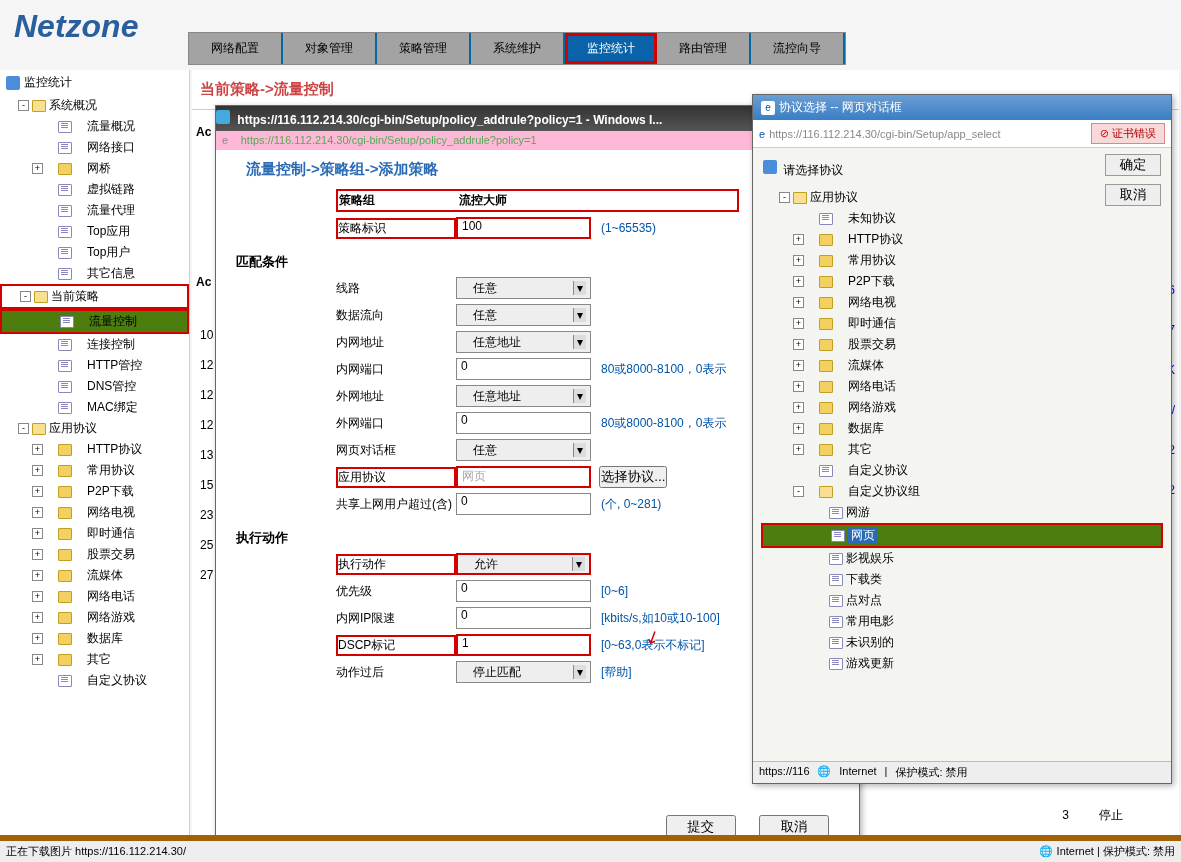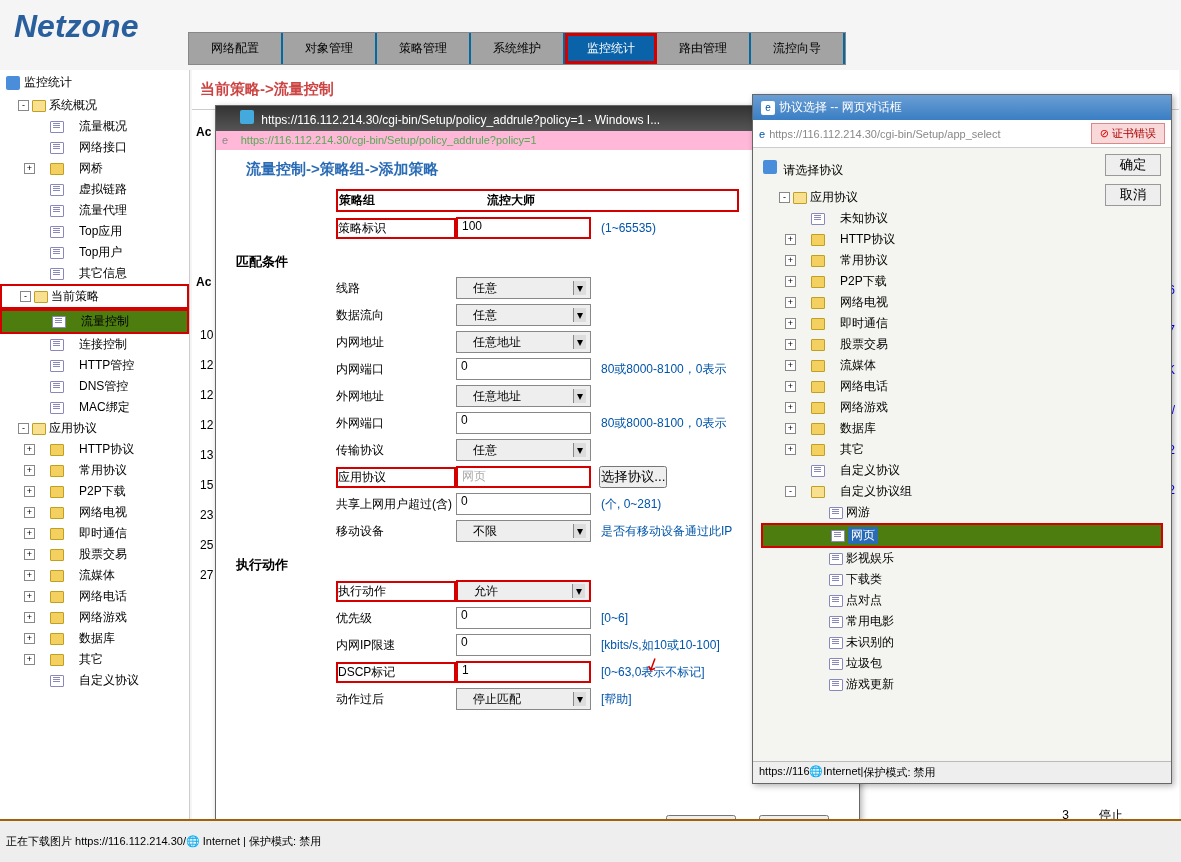--- a/index.html
+++ b/index.html
@@ -14,66 +14,66 @@
 
 .sidebar { position: absolute; top: 70px; left: 0; width: 190px; height: 780px; background: #fff; border-right: 1px solid #ccc; overflow: hidden; }
 .sidebar .root { padding: 4px 6px; font-size: 12px; }
 .tree-item { padding: 2px 0 2px 4px; white-space: nowrap; display: flex; align-items: center; }
 .tree-item .tgl { display:inline-block; width:11px; height:11px; border:1px solid #888; text-align:center; line-height:9px; font-size:9px; margin-right:3px; background:#fff; }
 .tree-item .ico { display:inline-block; width:14px; height:12px; margin-right:3px; }
 .ico.folder { background:#f4d060; border:1px solid #c0a020; border-radius:1px; }
 .ico.folder.open { background:#f8e090; }
 .ico.page { background:#fff; border:1px solid #88b; border-radius:1px; position:relative; }
 .ico.page::after{content:"";position:absolute;top:1px;left:2px;width:7px;height:1px;background:#88b;box-shadow:0 2px #88b,0 4px #88b;}
-.tree-item.l1{padding-left:18px;} .tree-item.l2{padding-left:24px;gap:12px;} .tree-item.l3{padding-left:54px;}
+.tree-item.l1{padding-left:18px;} .tree-item.l2{padding-left:32px;gap:12px;} .tree-item.l3{padding-left:54px;}
 .tree-hl { border:2px solid #d40000; }
 .tree-sel { background:#4d7c0f; }
 
 .main { position: absolute; top: 70px; left: 192px; width: 987px; height: 780px; background: #fff; }
 .breadcrumb { padding: 10px 8px; color: #c44; font-size: 15px; font-weight:bold; border-bottom:1px solid #ccc;}
 .ac { position:absolute; left:4px; top:55px; font-weight:bold;}
 .ac2 { position:absolute; left:4px; top:205px; font-weight:bold;}
 .seq { position:absolute; left:8px; top:250px; font-size:12px; line-height:30px;}
 .rcol { position:absolute; right:4px; top:205px; font-size:12px; color:#00f; text-align:right; line-height:30px;}
 
 
 .dlg1 { position:absolute; top:105px; left:215px; width:645px; height:745px; background:#fff; border:1px solid #666; box-shadow:2px 2px 6px rgba(0,0,0,.3);}
-.dlg1 .titlebar{background:linear-gradient(#333,#555);color:#fff;padding:4px 24px;font-size:12px;}
+.dlg1 .titlebar{background:linear-gradient(#333,#555);color:#fff;padding:4px 0;font-size:12px;font-weight:bold;}
 .dlg1 .addr{background:#ffb8d8;padding:3px 6px;color:#5a5;font-family:monospace;font-size:11px;}
 .dlg1 .bc2{padding:10px 30px;color:#2a6bb5;font-size:15px;font-weight:bold;}
 .dlg1 .run{position:absolute;top:64px;right:12px;color:#c44;}
 .dlg1 .form{padding:0 120px 0 120px;}
 .frow{display:flex;align-items:center;margin:5px 0;}
 .frow label{width:120px;font-size:12px;}
 .frow .ctrl{width:135px;height:22px;border:1px solid #888;background:#fff;padding:0 4px;font-size:12px;}
 .frow .sel{background:#eee;display:flex;align-items:center;justify-content:space-between;padding-left:16px;}
 .frow .sel::after{content:"▾";padding:0 3px;background:#ddd;border-left:1px solid #888;}
 .frow .hint{margin-left:10px;color:#05a;font-size:12px;}
 .sect{font-size:13px;font-weight:bold;margin:14px 0 6px -100px;}
-.hdrrow{display:flex;font-weight:bold;margin-bottom:4px;gap:28px;}
+.hdrrow{display:flex;font-weight:bold;margin-bottom:4px;}
 .hdrrow .c1{width:120px;} .hdrrow .c2{width:135px;}
 .redbox{border:2px solid #d40000;padding:1px;}
 .redcell{border:2px solid #d40000 !important;}
 .arrow{position:absolute;color:#d40000;font-size:18px;transform:rotate(-25deg);}
 .dlg1 .btns{position:absolute;bottom:10px;right:30px;}
 .dlg1 .btns button{width:70px;height:24px;margin-left:20px;}
 
 
 .dlg2{position:absolute;top:94px;left:752px;width:420px;height:690px;background:#f4f4f0;border:1px solid #666;box-shadow:2px 2px 6px rgba(0,0,0,.3);}
 .dlg2 .titlebar{background:linear-gradient(#6a9ed4,#3a7ec4);color:#fff;padding:4px 8px;font-size:12px;display:flex;align-items:center;}
 .dlg2 .addr{background:#fff;padding:3px 6px;font-family:monospace;font-size:11px;display:flex;align-items:center;border-bottom:1px solid #ccc;}
 .dlg2 .cert{background:#f8d8d8;color:#a00;padding:2px 8px;border:1px solid #d88;margin-left:auto;}
 .dlg2 .body{padding:8px;position:relative;height:620px;}
 .dlg2 .prompt{padding:4px 2px;}
 .dlg2 .btns{position:absolute;top:6px;right:10px;}
 .dlg2 .btns button{width:56px;height:22px;display:block;margin-bottom:8px;background:#eee;border:1px solid #999;}
 .dlg2 .tree{margin-top:4px;}
-.dlg2 .status{position:absolute;bottom:0;left:0;right:0;background:#eee;border-top:1px solid #bbb;padding:3px 6px;font-size:11px;display:flex;}
-
-.bottom-status{position:absolute;bottom:0;left:0;right:0;background:#eee;border-top:2px solid #a16207;padding:13px 6px;font-size:11px;display:flex;justify-content:flex-start;}
+.dlg2 .status{position:absolute;bottom:0;left:0;right:0;background:#eee;border-top:1px solid #bbb;padding:3px 6px;font-size:11px;display:flex;gap:8px;}
+
+.bottom-status{position:absolute;bottom:0;left:0;right:0;background:#eee;border-top:6px solid #a16207;padding:3px 6px;font-size:11px;display:flex;justify-content:space-between;}
 .bottom-right{position:absolute;bottom:26px;right:20px;font-size:12px;}
 
 </style>
 </head>
 <body>
 
 <div class="logo">Netzone</div>
 
 <div class="topnav" id="topnav">
     <div class="tab">网络配置</div>
@@ -309,37 +309,32 @@
       <div class="frow">
         <label>外网地址</label>
         <div class="ctrl sel">任意地址</div>
       </div>
       <div class="frow">
         <label>外网端口</label>
         <div class="ctrl">0</div>
         <span class="hint">80或8000-8100，0表示</span>
       </div>
       <div class="frow">
-        <label>传输协议</label>
+        <label>网页对话框</label>
         <div class="ctrl sel">任意</div>
       </div>
       <div class="frow">
         <label class="redcell">应用协议</label>
         <div class="ctrl redcell" style="color: rgb(170, 170, 170);">网页</div>
         <button style="margin-left: 8px; height: 22px;">选择协议...</button>
       </div>
       <div class="frow">
         <label>共享上网用户超过(含)</label>
         <div class="ctrl">0</div>
         <span class="hint">(个, 0~281)</span>
-      </div>
-      <div class="frow">
-        <label>移动设备</label>
-        <div class="ctrl sel">不限</div>
-        <span class="hint">是否有移动设备通过此IP</span>
       </div>
       <div class="sect">执行动作</div>
       <div class="frow">
         <label class="redcell">执行动作</label>
         <div class="ctrl sel redcell">允许</div>
       </div>
       <div class="frow">
         <label>优先级</label>
         <div class="ctrl">0</div>
         <span class="hint">[0~6]</span>
@@ -494,25 +489,20 @@
         </div>
         <div class="tree-item l3">
           <span style="display: inline-block; width: 14px;"></span>
           <span class="ico page"></span>
           <span>常用电影</span>
         </div>
         <div class="tree-item l3">
           <span style="display: inline-block; width: 14px;"></span>
           <span class="ico page"></span>
           <span>未识别的</span>
-        </div>
-        <div class="tree-item l3">
-          <span style="display: inline-block; width: 14px;"></span>
-          <span class="ico page"></span>
-          <span>垃圾包</span>
         </div>
         <div class="tree-item l3">
           <span style="display: inline-block; width: 14px;"></span>
           <span class="ico page"></span>
           <span>游戏更新</span>
         </div>
       </div>
   </div>
   <div class="status">
     <span>https://116</span>

